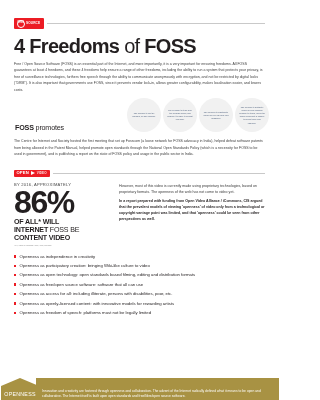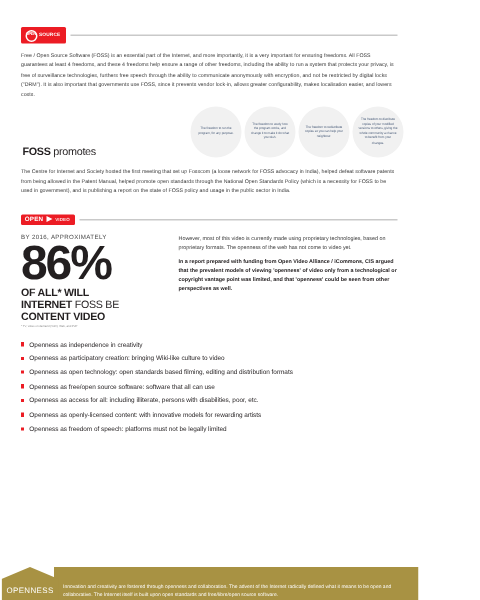--- a/index.html
+++ b/index.html
@@ -128,20 +128,23 @@
 <div class="page">
 
   <div class="badge-row" style="margin-top:18px;">
     <div class="badge">
       <div class="badge-circle">OPEN</div>
       <div class="badge-word">SOURCE</div>
     </div>
     <div class="badge-rule"></div>
   </div>
 
+  <div class="headline">
+    <span class="b">4 Freedoms</span><span class="l"> of </span><span class="b">FOSS</span>
+  </div>
 
   <div class="para">Free / Open Source Software (FOSS) is an essential part of the Internet, and more importantly, it is a very important for ensuring freedoms. All FOSS guarantees at least 4 freedoms, and these 4 freedoms help ensure a range of other freedoms, including the ability to run a system that protects your privacy, is free of surveillance technologies, furthers free speech through the ability to communicate anonymously with encryption, and not be restricted by digital locks ("DRM"). It is also important that governments use FOSS, since it prevents vendor lock-in, allows greater configurability, makes localisation easier, and lowers costs.</div>
 
   <div class="promote-row">
     <div class="promote-title">
       <span class="b">FOSS</span><span class="l"> promotes</span>
     </div>
     <div class="circles">
       <div class="circle">
         <div class="circle-text">The freedom to run the program, for any purpose.</div>

